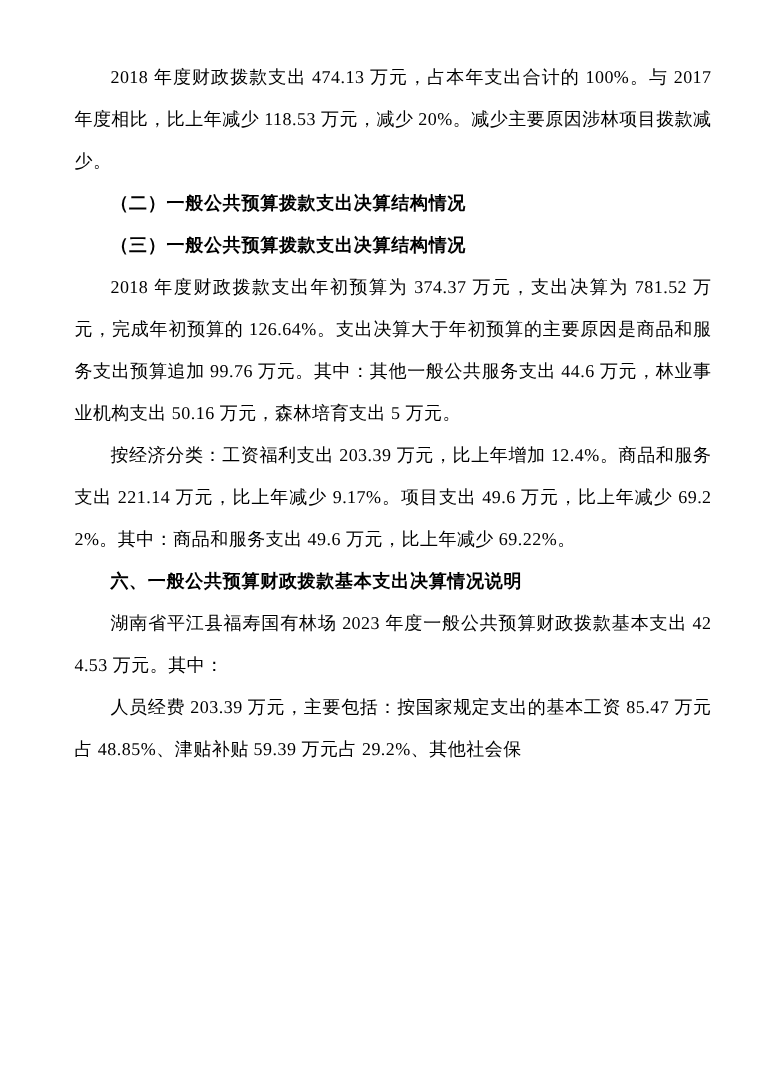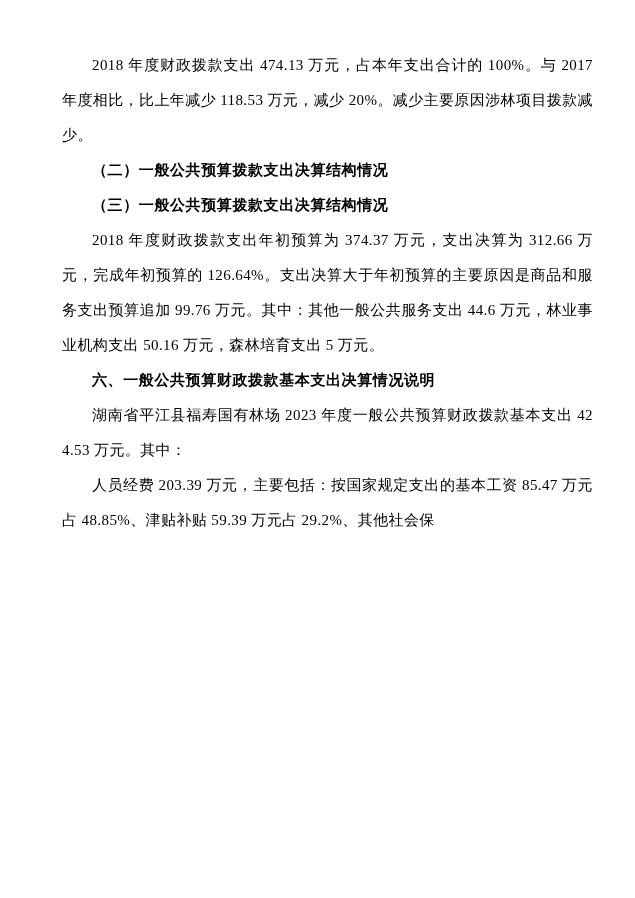--- a/index.html
+++ b/index.html
@@ -47,22 +47,23 @@
 <div class="page">
   <div class="doc-body">
 
     <p class="para">2018 年度财政拨款支出 474.13 万元，占本年支出合计的 100%。与 2017 年度相比，比上年减少 118.53 万元，减少 20%。减少主要原因涉林项目拨款减少。</p>
 
     <p class="heading">（二）一般公共预算拨款支出决算结构情况</p>
 
 
     <p class="heading">（三）一般公共预算拨款支出决算结构情况</p>
 
-    <p class="para">2018 年度财政拨款支出年初预算为 374.37 万元，支出决算为 312.66 万元，完成年初预算的 126.64%。支出决算大于年初预算的主要原因是商品和服务支出预算追加 99.76 万元。其中：其他一般公共服务支出 44.6 万元，林业事业机构支出 50.16 万元，森林培育支出 5 万元。</p>
+    <p class="para">2018 年度财政拨款支出年初预算为 374.37 万元，支出决算为 781.52 万元，完成年初预算的 126.64%。支出决算大于年初预算的主要原因是商品和服务支出预算追加 99.76 万元。其中：其他一般公共服务支出 44.6 万元，林业事业机构支出 50.16 万元，森林培育支出 5 万元。</p>
 
+    <p class="para">按经济分类：工资福利支出 203.39 万元，比上年增加 12.4%。商品和服务支出 221.14 万元，比上年减少 9.17%。项目支出 49.6 万元，比上年减少 69.22%。其中：商品和服务支出 49.6 万元，比上年减少 69.22%。</p>
 
     <p class="heading">六、一般公共预算财政拨款基本支出决算情况说明</p>
 
     <p class="para">湖南省平江县福寿国有林场 2023 年度一般公共预算财政拨款基本支出 424.53 万元。其中：</p>
 
     <p class="para">人员经费 203.39 万元，主要包括：按国家规定支出的基本工资 85.47 万元占 48.85%、津贴补贴 59.39 万元占 29.2%、其他社会保</p>
 
   </div>
 </div>
 

